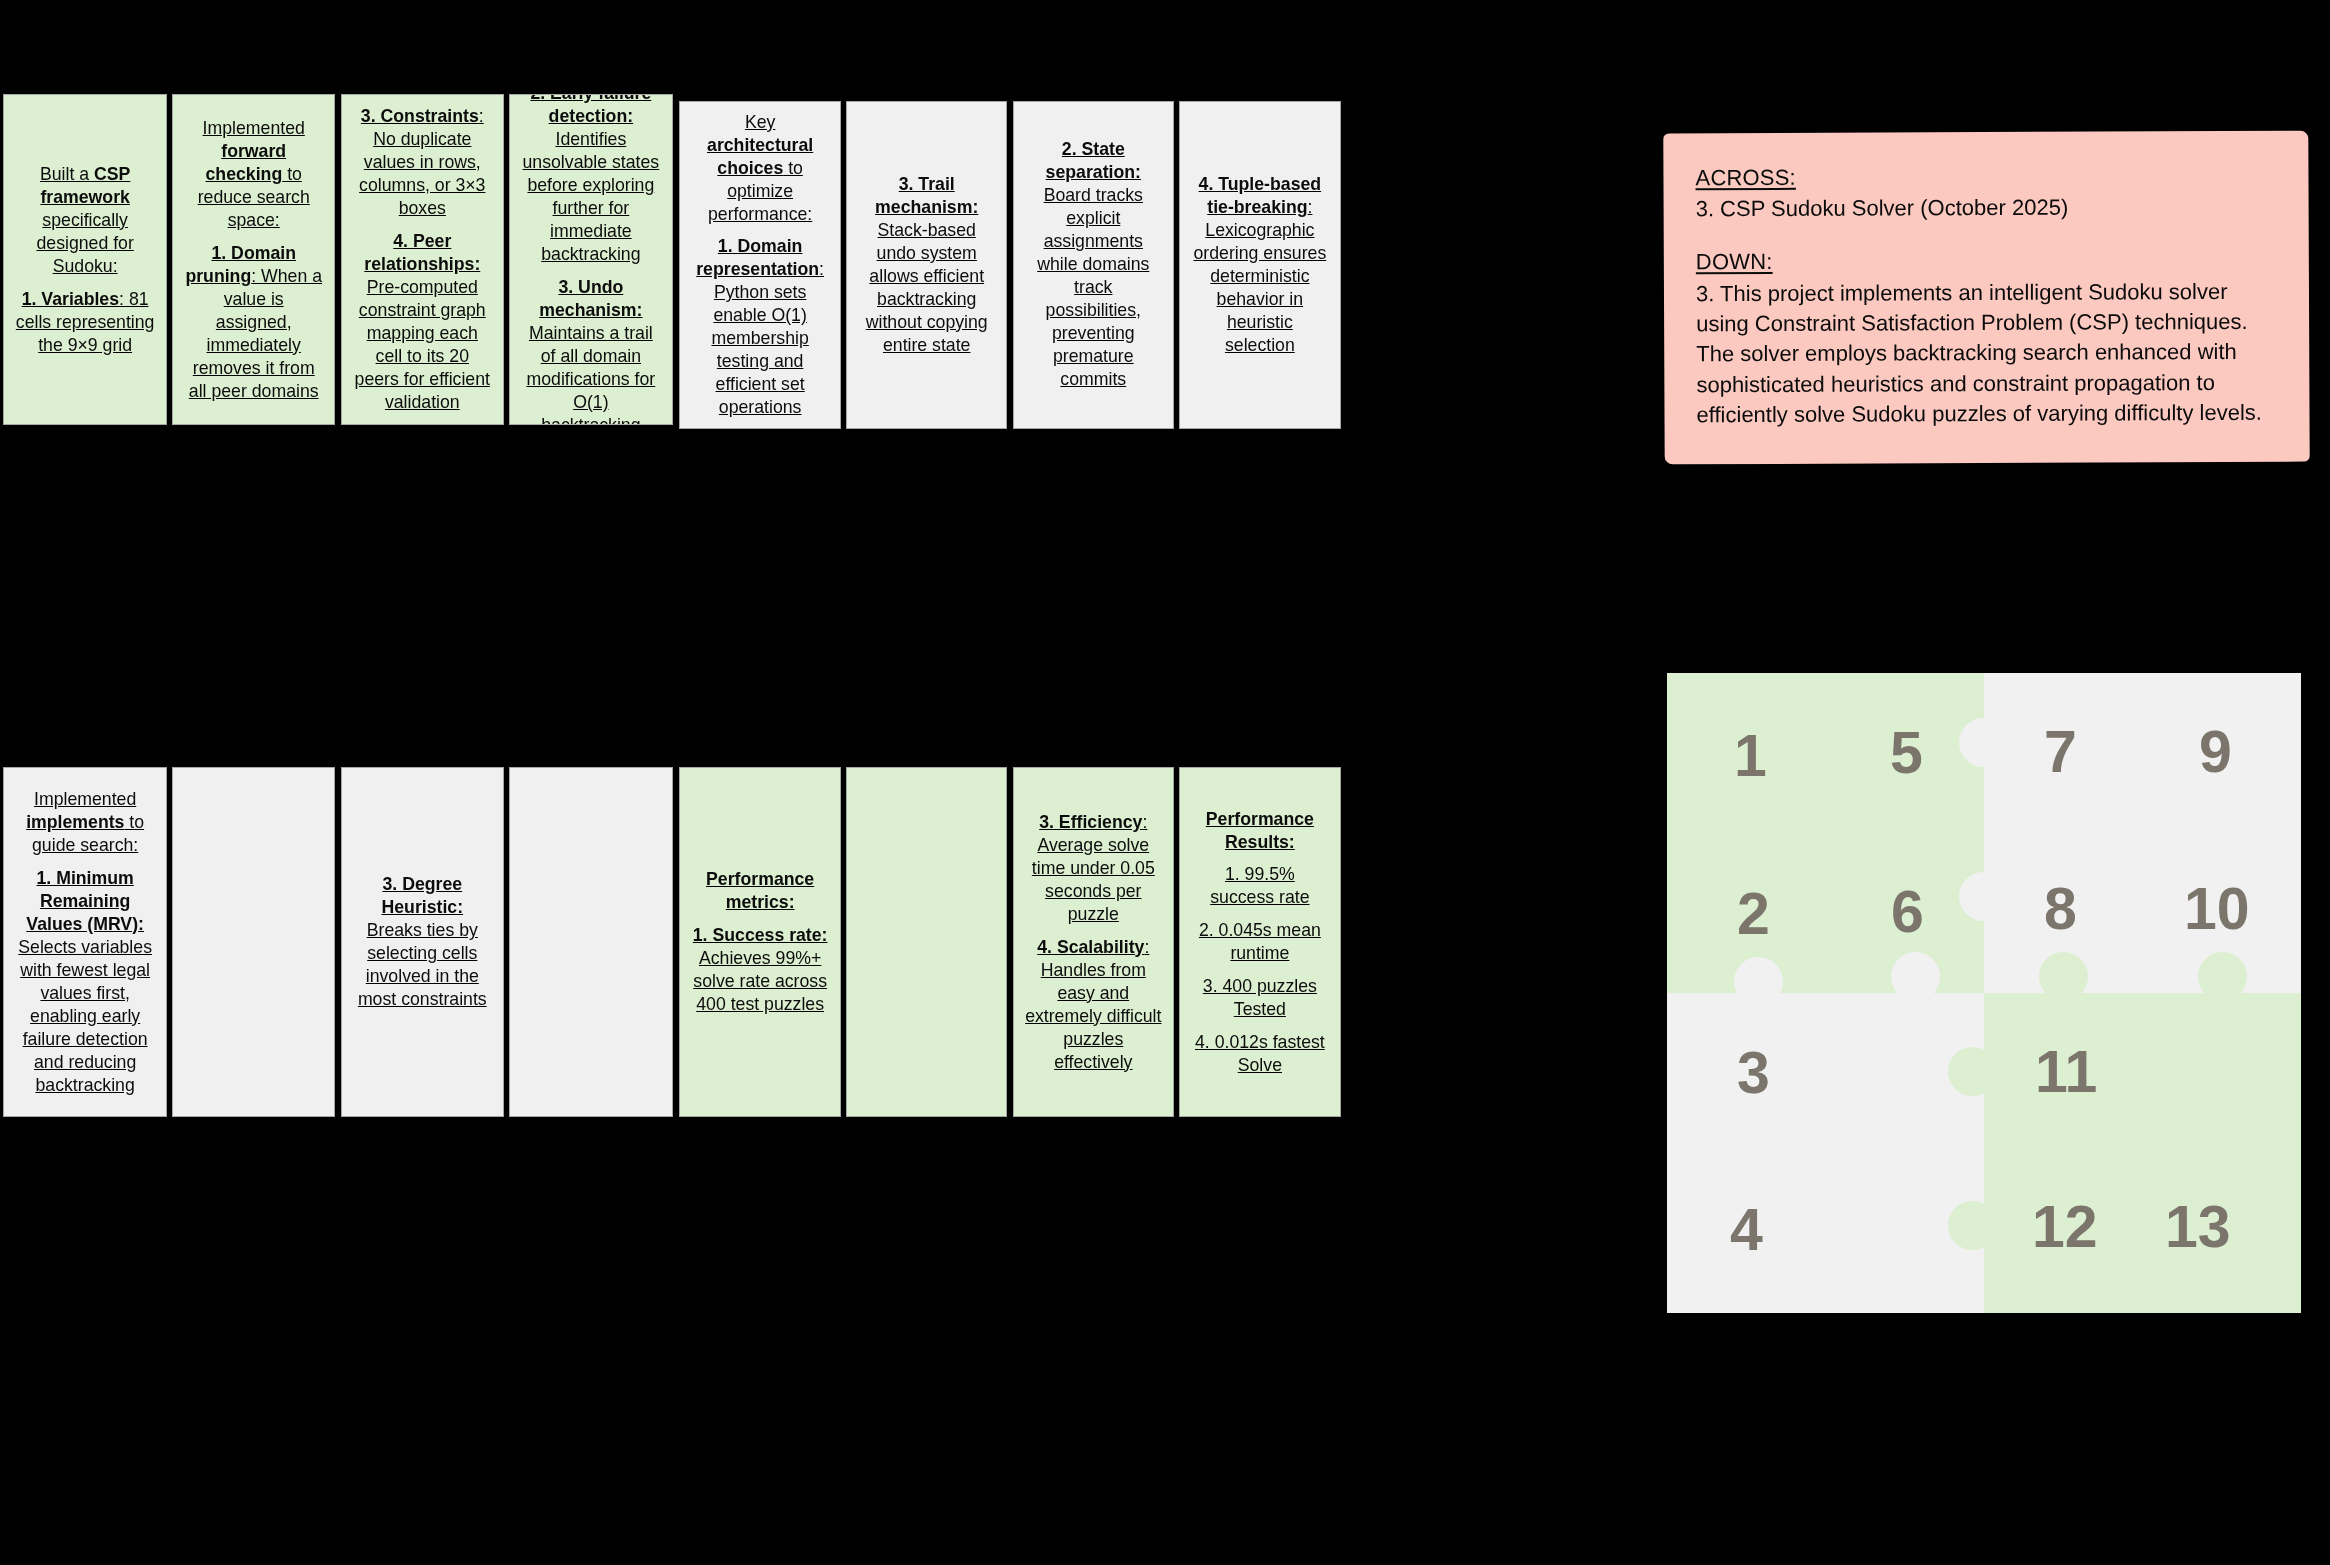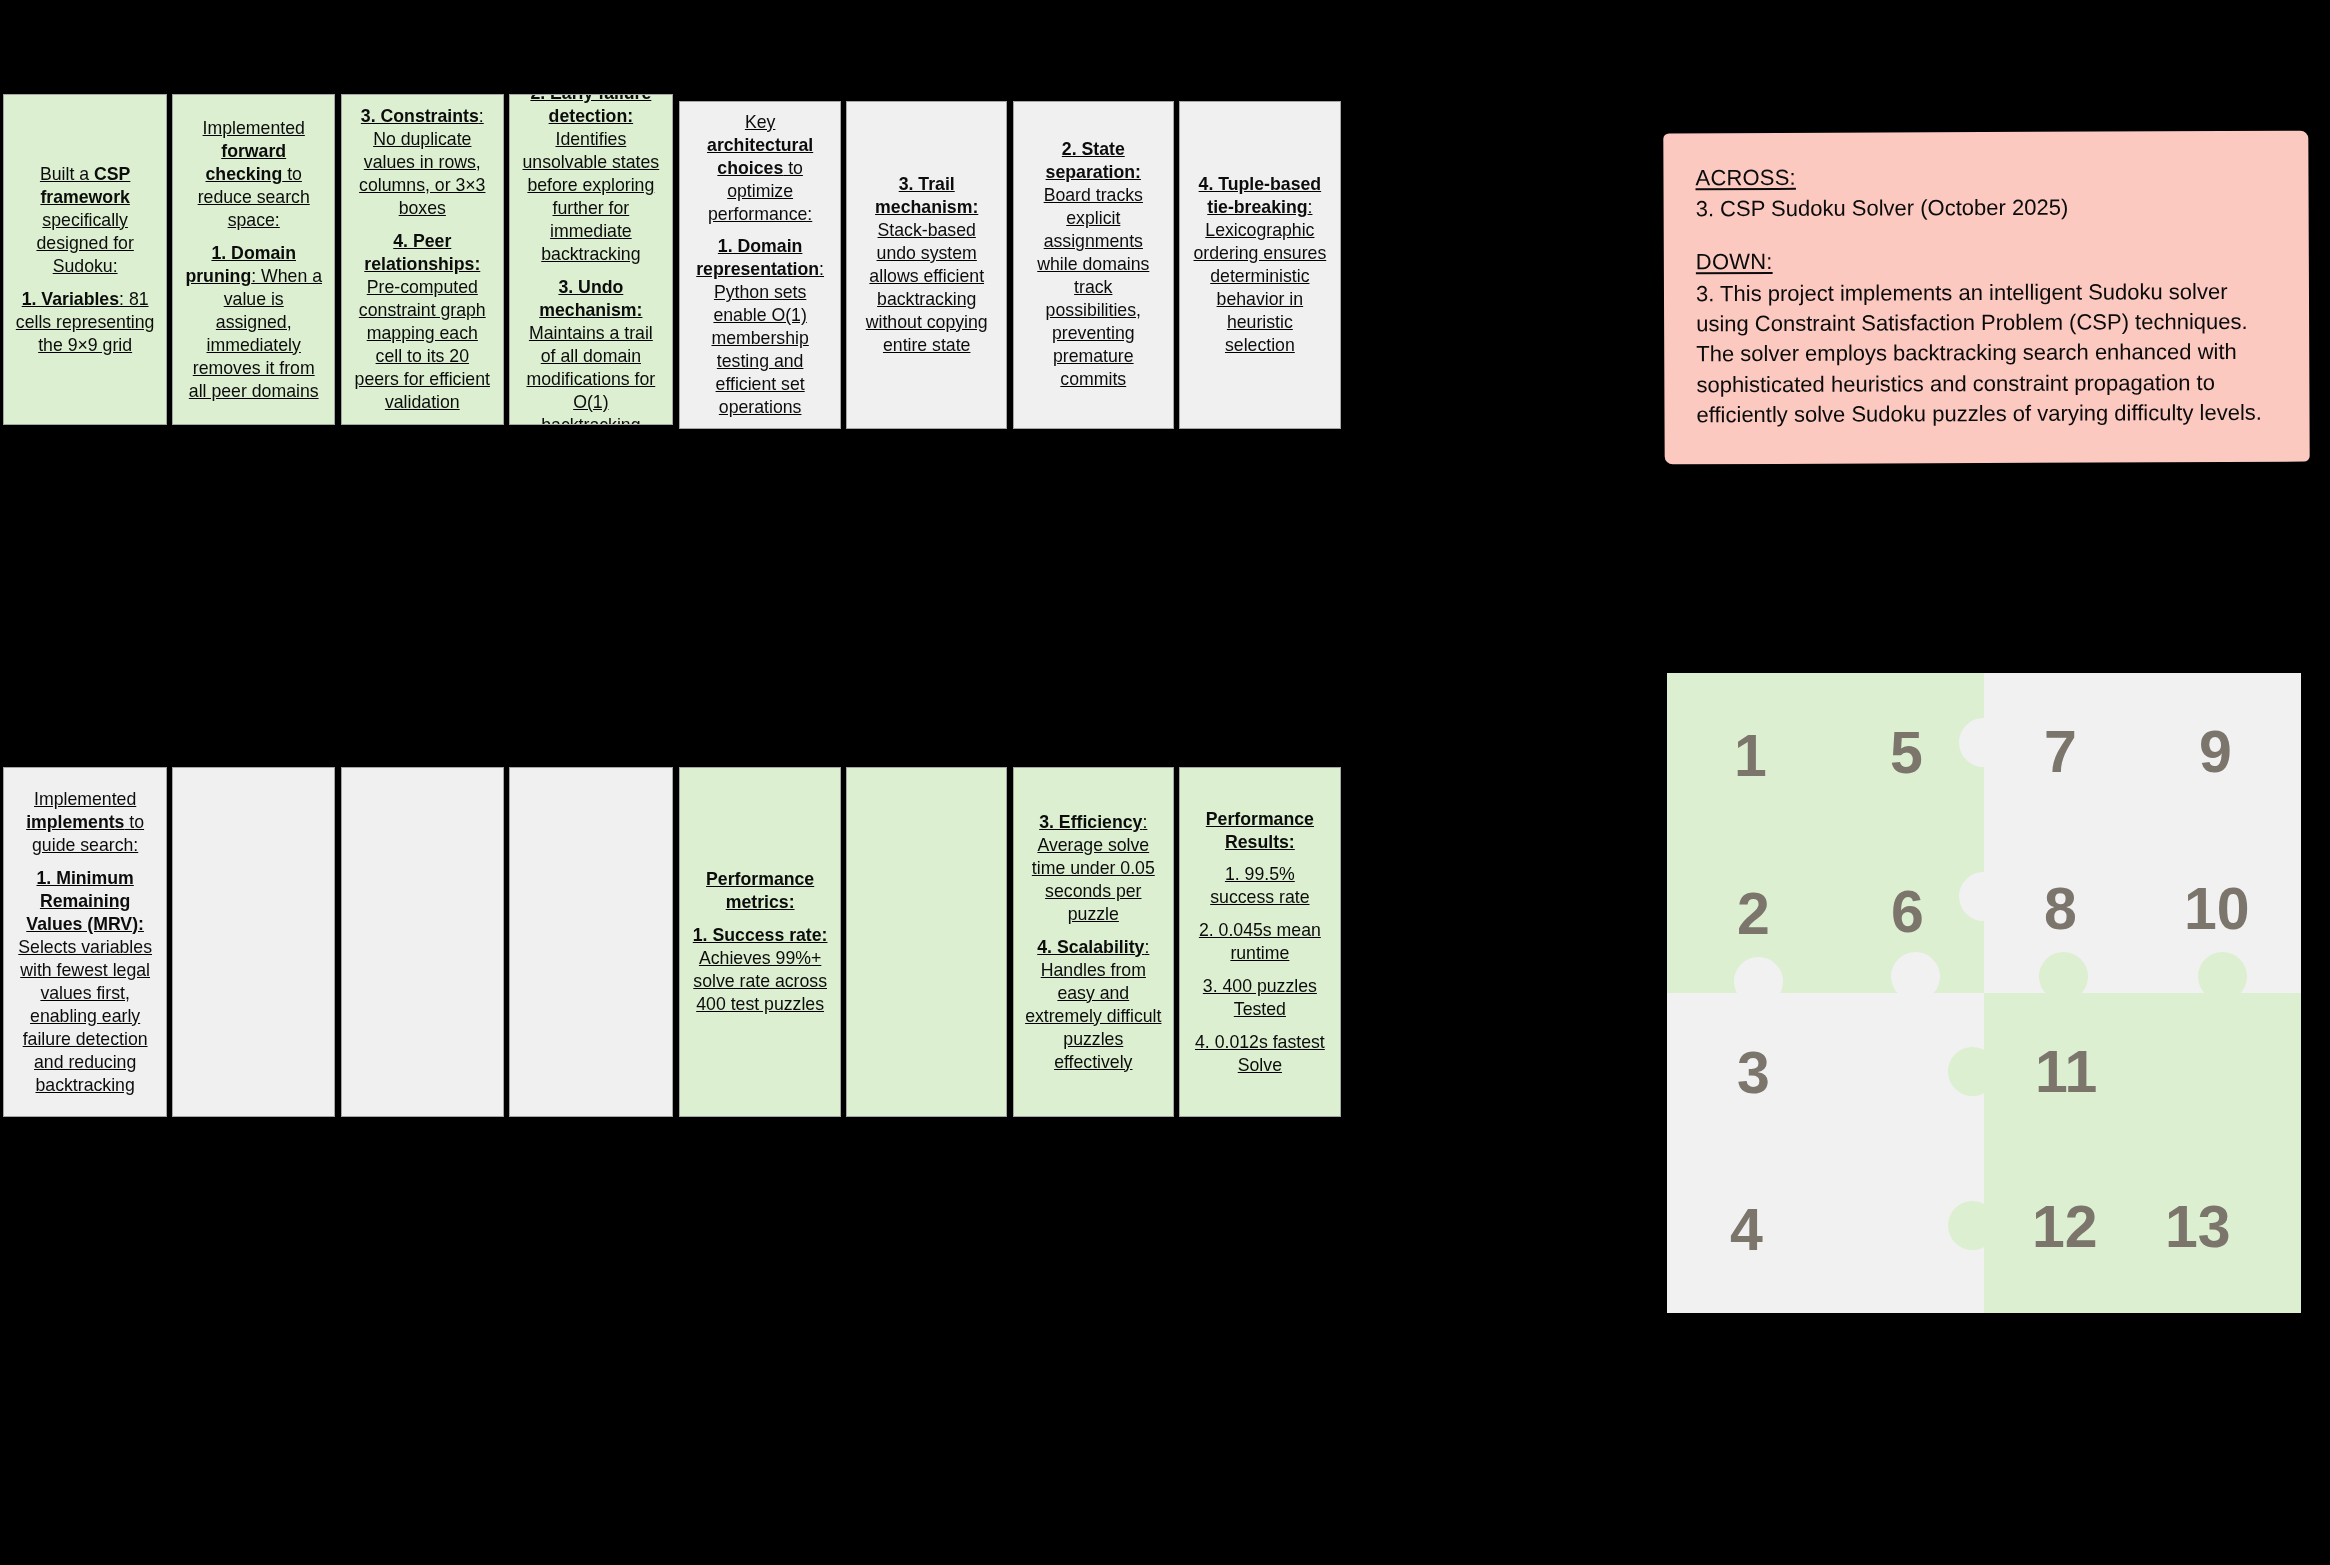--- a/index.html
+++ b/index.html
@@ -140,20 +140,21 @@
           <div class="inner">
             <p><span>Implemented </span><b>implements</b><span> to guide search:</span></p>
             <p><b>1. Minimum Remaining Values (MRV):</b><span> Selects variables with fewest legal values first, enabling early failure detection and reducing backtracking</span></p>
           </div>
         </div>
         <div class="cell gray">
           <div class="inner"></div>
         </div>
         <div class="cell gray">
           <div class="inner">
+            <p><b>3. Degree Heuristic:</b><span> Breaks ties by selecting cells involved in the most constraints</span></p>
           </div>
         </div>
         <div class="cell gray">
           <div class="inner"></div>
         </div>
       </div>
   </div>
   <div class="gridblock" id="block-br">
     <div class="qgrid">
         <div class="cell green">

